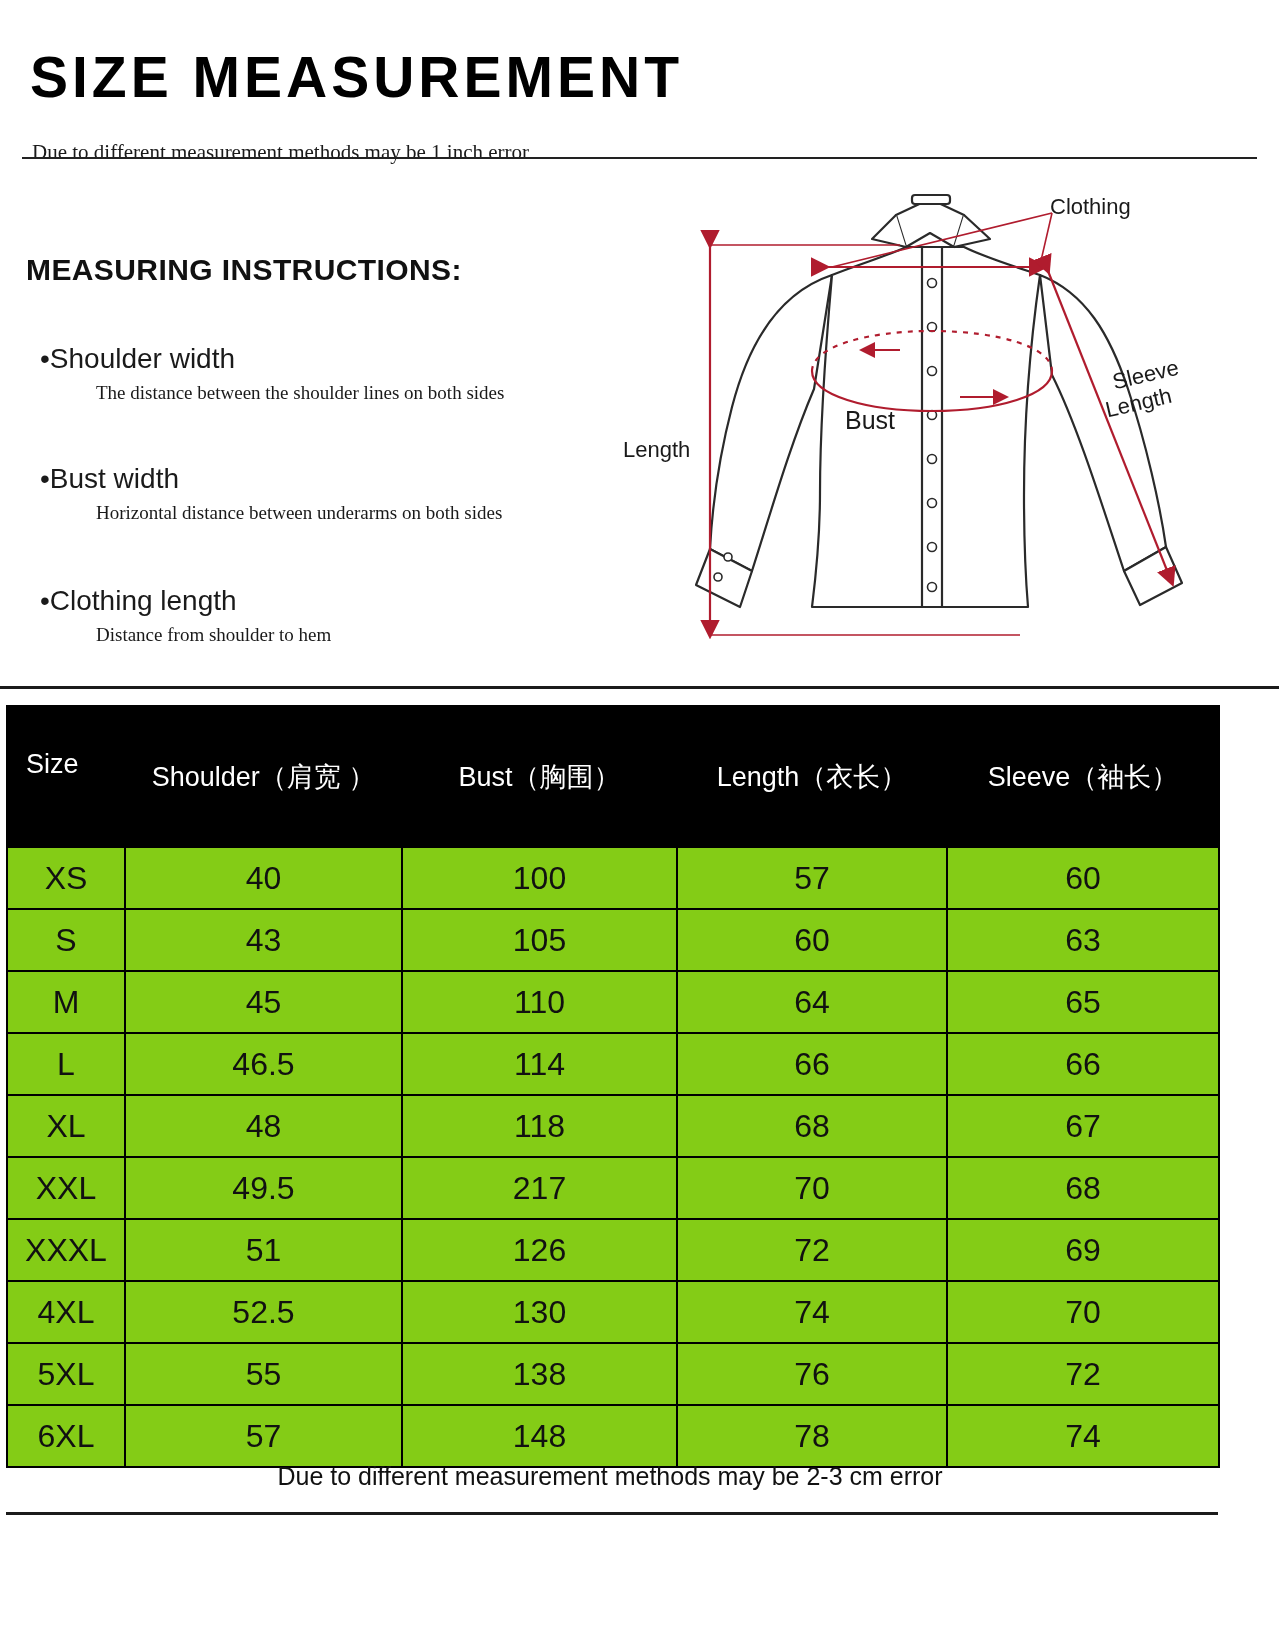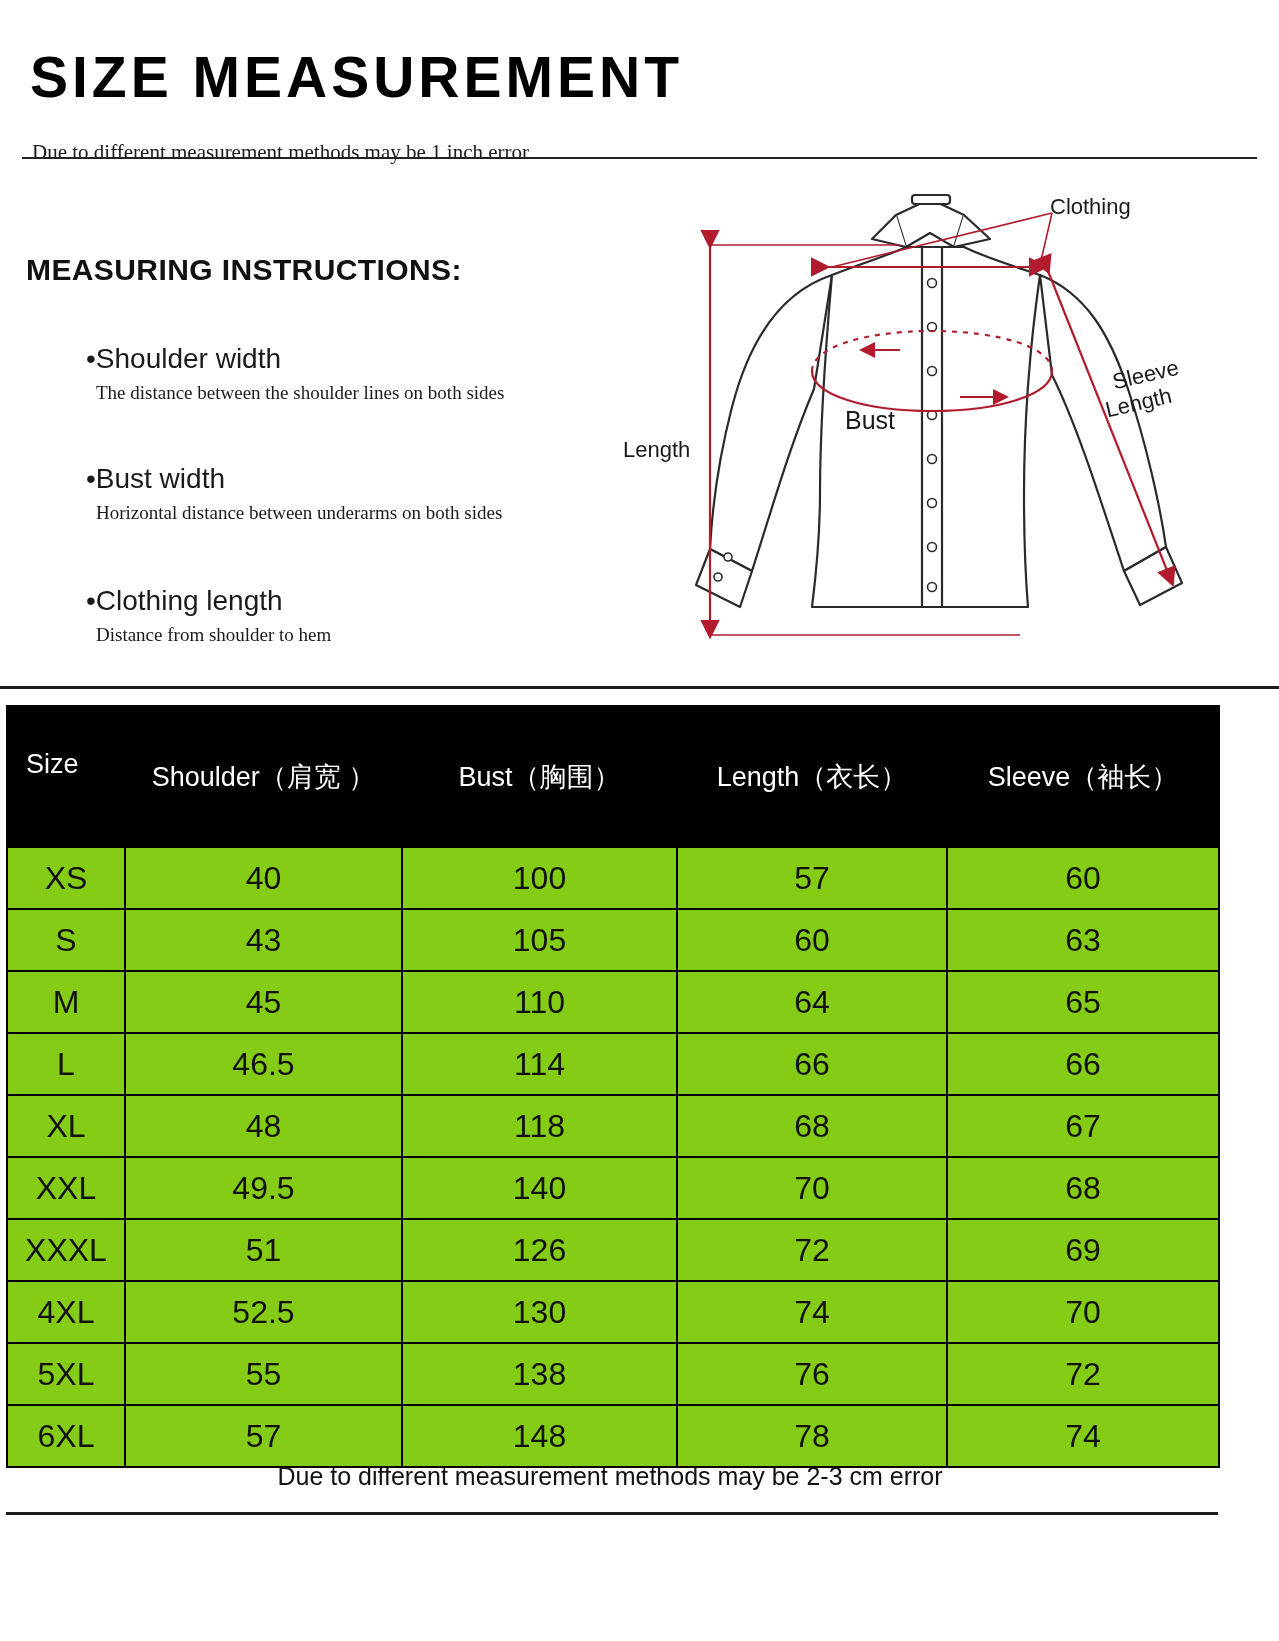--- a/index.html
+++ b/index.html
@@ -56,21 +56,20 @@
     top: 253px;
     font-size: 30px;
     font-weight: bold;
     letter-spacing: 0.4px;
   }
   .bullet-block { position: absolute; }
   .bullet-head {
     font-size: 28px;
     color: #1a1a1a;
     white-space: nowrap;
-    margin-left: 46px;
   }
   .bullet-head .dot {
     font-size: 28px;
     line-height: 1;
   }
   .bullet-sub {
     font-size: 19px;
     font-family: "Liberation Serif", serif;
     color: #1a1a1a;
     margin-top: 7px;
@@ -337,21 +336,21 @@
         <tr>
           <td class="c-size">XL</td>
           <td>48</td>
           <td>118</td>
           <td>68</td>
           <td>67</td>
         </tr>
         <tr>
           <td class="c-size">XXL</td>
           <td>49.5</td>
-          <td>140</td>
+          <td>217</td>
           <td>70</td>
           <td>68</td>
         </tr>
         <tr>
           <td class="c-size">XXXL</td>
           <td>51</td>
           <td>126</td>
           <td>72</td>
           <td>69</td>
         </tr>

